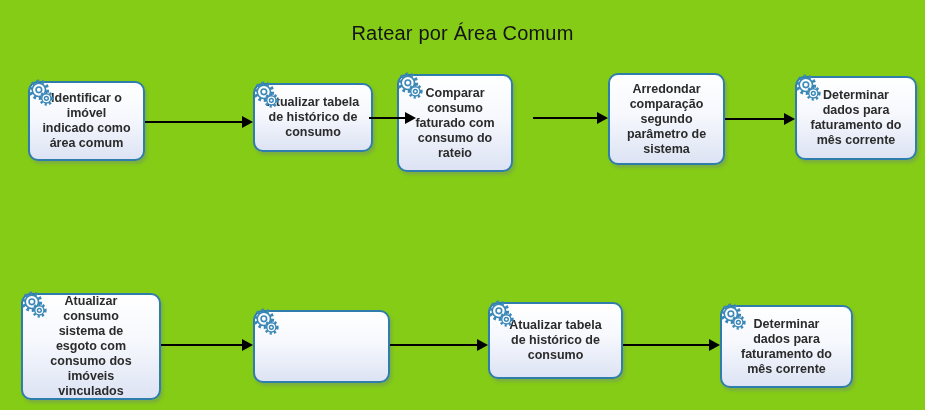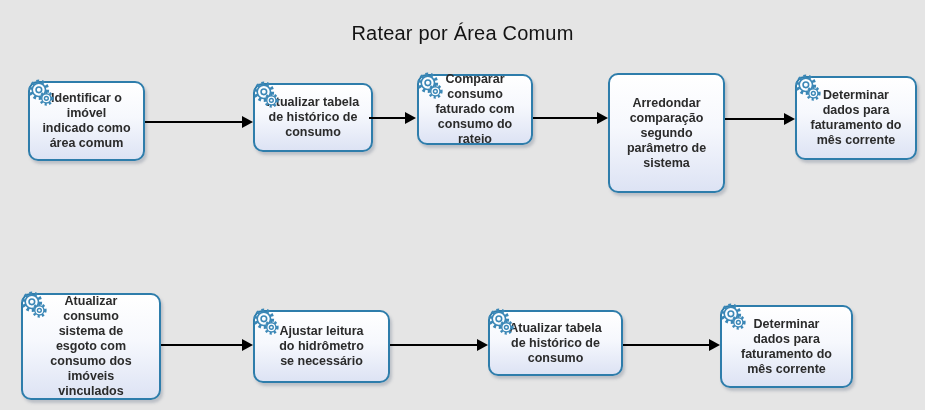--- a/index.html
+++ b/index.html
@@ -1,19 +1,19 @@
 <!DOCTYPE html>
 <html><head>
 <meta charset="utf-8">
 <style>
   html,body{margin:0;padding:0;background:#fff;}
   .canvas{
     position:relative;
     width:925px;height:410px;
-    background:#e5e5e5;
+    background:#84cc16;
     font-family:"Liberation Sans", sans-serif;
     overflow:hidden;
   }
   .flow-title{
     position:absolute;left:0;width:925px;
     text-align:center;
     font-size:20px;line-height:22px;
     color:#141414;
     letter-spacing:.2px;
   }
@@ -93,32 +93,32 @@
 
   <div class="task" style="left:253px;top:83px;width:120px;height:69px">
     <svg class="gear" viewBox="0 0 28 28">
         <use href="#gearsym"></use>
       </svg>
     <span class="task-label">Atualizar tabela
 de histórico de
 consumo</span>
   </div>
 
-  <div class="task" style="left:417px;top:74px;width:116px;height:71px">
+  <div class="task" style="left:397px;top:74px;width:116px;height:98px">
     <svg class="gear" viewBox="0 0 28 28">
         <use href="#gearsym"></use>
       </svg>
     <span class="task-label">Comparar
 consumo
 faturado com
 consumo do
 rateio</span>
   </div>
 
-  <div class="task" style="left:608px;top:73px;width:117px;height:120px">
+  <div class="task" style="left:608px;top:73px;width:117px;height:92px">
     <span class="task-label">Arredondar
 comparação
 segundo
 parâmetro de
 sistema</span>
   </div>
 
   <div class="task" style="left:795px;top:76px;width:122px;height:84px">
     <svg class="gear" viewBox="0 0 28 28">
         <use href="#gearsym"></use>
@@ -157,26 +157,23 @@
 esgoto com
 consumo dos
 imóveis
 vinculados</span>
   </div>
 
   <div class="task" style="left:253px;top:310px;width:137px;height:73px">
     <svg class="gear" viewBox="0 0 28 28">
         <use href="#gearsym"></use>
       </svg>
-    <span class="task-label">Ajustar leitura
-do hidrômetro
-se necessário</span>
-  </div>
-
-  <div class="task" style="left:488px;top:310px;width:135px;height:66px">
+  </div>
+
+  <div class="task" style="left:488px;top:302px;width:135px;height:77px">
     <svg class="gear" viewBox="0 0 28 28">
         <use href="#gearsym"></use>
       </svg>
     <span class="task-label">Atualizar tabela
 de histórico de
 consumo</span>
   </div>
 
   <div class="task" style="left:720px;top:305px;width:133px;height:83px">
     <svg class="gear" viewBox="0 0 28 28">

